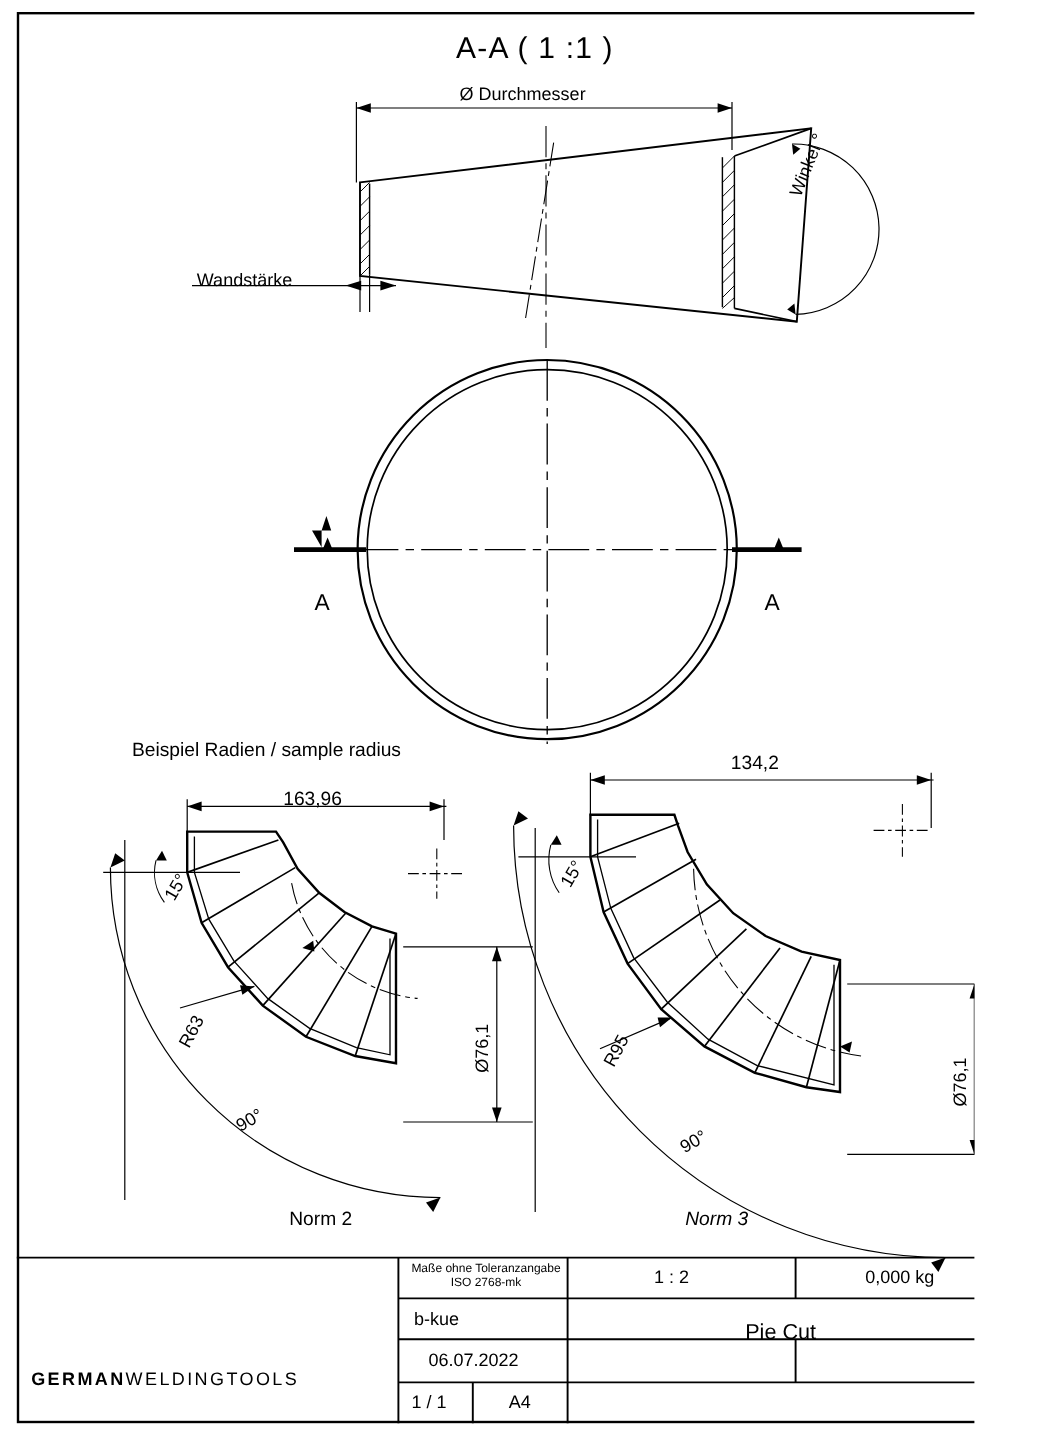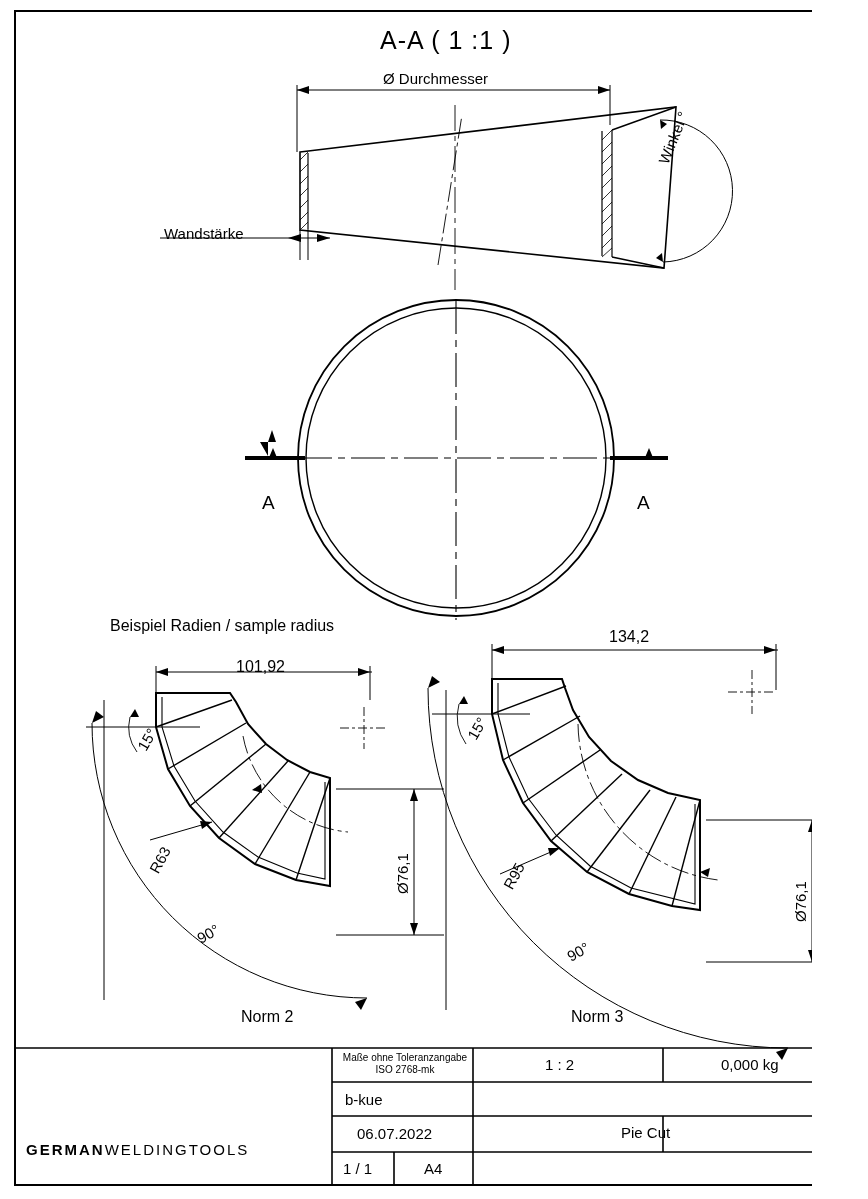--- a/index.html
+++ b/index.html
@@ -233,45 +233,45 @@
   <div class="lbl title-main" style="left:380px;top:26px;">A-A ( 1 :1 )</div>
   <div class="lbl t14" style="left:383px;top:70px;">Ø Durchmesser</div>
   <div class="lbl t14" style="left:164px;top:225px;">Wandstärke</div>
   <div class="lbl t14" style="left:655px;top:160px;transform:rotate(-68deg);transform-origin:left top;">Winkel °</div>
 
   <div class="lbl t14" style="left:262px;top:492px;font-size:19px;">A</div>
   <div class="lbl t14" style="left:637px;top:492px;font-size:19px;">A</div>
 
   <div class="lbl t14" style="left:110px;top:617px;font-size:16px;">Beispiel Radien / sample radius</div>
 
-  <div class="lbl t14" style="left:236px;top:658px;font-size:16px;">101,92</div>
+  <div class="lbl t14" style="left:236px;top:658px;font-size:16px;">163,96</div>
   <div class="lbl t12" style="left:134px;top:745px;transform:rotate(-60deg);transform-origin:left top;font-size:15px;">15°</div>
   <div class="lbl t12" style="left:146px;top:868px;transform:rotate(-62deg);transform-origin:left top;font-size:15px;">R63</div>
   <div class="lbl t12" style="left:194px;top:932px;transform:rotate(-30deg);transform-origin:left top;font-size:15px;">90°</div>
   <div class="lbl t12" style="left:394px;top:894px;transform:rotate(-90deg);transform-origin:left top;font-size:15px;">Ø76,1</div>
   <div class="lbl t14" style="left:198px;top:1008px;font-size:16px;margin-left:43px;">Norm 2</div>
 
   <div class="lbl t14" style="left:609px;top:628px;font-size:16px;">134,2</div>
   <div class="lbl t12" style="left:464px;top:734px;transform:rotate(-60deg);transform-origin:left top;font-size:15px;">15°</div>
   <div class="lbl t12" style="left:500px;top:884px;transform:rotate(-62deg);transform-origin:left top;font-size:15px;">R95</div>
   <div class="lbl t12" style="left:564px;top:950px;transform:rotate(-30deg);transform-origin:left top;font-size:15px;">90°</div>
   <div class="lbl t12" style="left:792px;top:922px;transform:rotate(-90deg);transform-origin:left top;font-size:15px;">Ø76,1</div>
-  <div class="lbl t14" style="left:571px;top:1008px;font-size:16px;">Norm 3</div>
+  <div class="lbl t14" style="left:571px;top:1008px;font-size:16px;font-style:italic;">Norm 3</div>
 
   <div class="logo-wrap">
     <div class="gwt-sub" style="position:absolute;left:6px;top:86px;">
       <span style="font-weight:bold;letter-spacing:2px;">GERMAN</span><span style="letter-spacing:2px;">WELDINGTOOLS</span>
     </div>
   </div>
 
   <div class="lbl t9 center" style="left:340px;top:1052px;width:130px;line-height:12px;">
     <span>Maße ohne Toleranzangabe</span><br>
     <span>ISO 2768-mk</span>
   </div>
   <div class="lbl t13" style="left:345px;top:1091px;font-size:15px;">b-kue</div>
   <div class="lbl t13" style="left:357px;top:1125px;font-size:15px;">06.07.2022</div>
   <div class="lbl t13" style="left:343px;top:1160px;font-size:15px;">1 / 1</div>
   <div class="lbl t13" style="left:424px;top:1160px;font-size:15px;">A4</div>
   <div class="lbl t13" style="left:545px;top:1056px;font-size:15px;">1 : 2</div>
   <div class="lbl t13" style="left:721px;top:1056px;font-size:15px;">0,000 kg</div>
-  <div class="lbl t13" style="left:621px;top:1124px;font-size:15px;">Pie Cut</div>
+  <div class="lbl t13" style="left:621px;top:1100px;font-size:18px;">Pie Cut</div>
 
 </div>
 
 </body></html>

